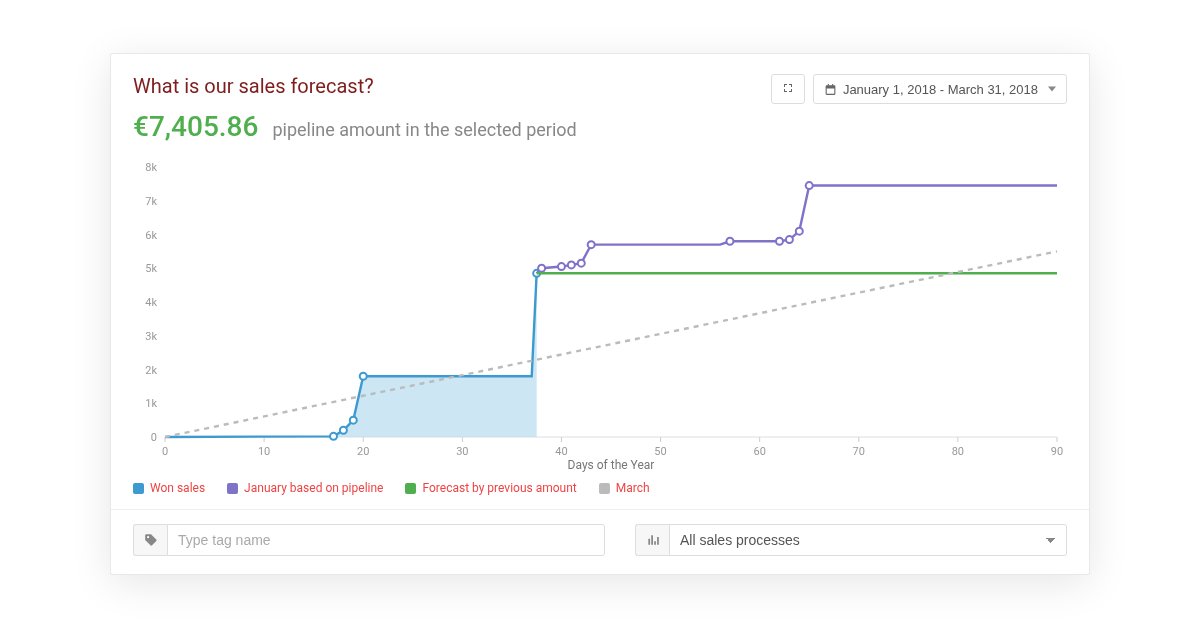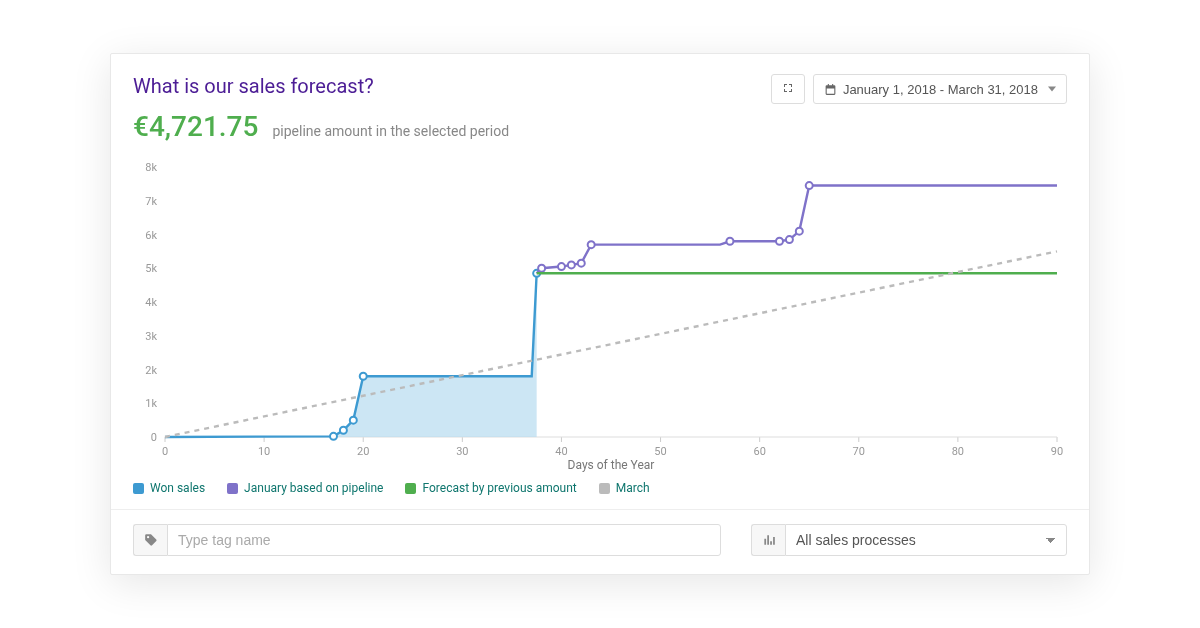--- a/index.html
+++ b/index.html
@@ -21,21 +21,21 @@
     padding: 20px 22px 18px 22px;
   }
   .header-row {
     display: flex;
     justify-content: space-between;
     align-items: flex-start;
   }
   .title {
     font-size: 20px;
     font-weight: 400;
-    color: #4c1d95;
+    color: #7f1d1d;
   }
   .controls {
     display: flex;
     gap: 8px;
   }
   .btn {
     background: #fff;
     border: 1px solid #ddd;
     border-radius: 3px;
     height: 30px;
@@ -54,38 +54,38 @@
     align-items: baseline;
     gap: 14px;
     margin-top: 6px;
   }
   .metric-value {
     font-size: 28px;
     color: #4fae4e;
     font-weight: 500;
   }
   .metric-label {
-    font-size: 14px;
+    font-size: 18px;
     color: #888;
   }
   .chart-wrap {
     position: relative;
     margin-top: 18px;
     height: 310px;
     overflow: visible;
   }
   .chart-svg { width: 100%; height: 100%; overflow: visible; }
   .tick-label { font-size: 11px; fill: #999; }
   .axis-title { font-size: 12px; fill: #777; }
   .legend {
     display: flex;
     gap: 22px;
     margin-top: 10px;
     font-size: 12px;
-    color: #0f766e;
+    color: #ef4444;
   }
   .legend-item { display: inline-flex; align-items: center; gap: 6px; }
   .swatch { width: 11px; height: 11px; border-radius: 2px; display: inline-block; }
   .divider {
     border: none;
     border-top: 1px solid #eee;
     margin: 14px -22px 14px -22px;
   }
   .footer-row {
     display: flex;
@@ -113,21 +113,21 @@
     border: 1px solid #ddd;
     border-radius: 0 3px 3px 0;
     padding: 7px 10px;
     font-size: 14px;
     color: #333;
   }
   .text-input::placeholder { color: #aaa; }
   .select-group {
     display: flex;
     align-items: stretch;
-    width: 316px;
+    width: 432px;
   }
   .select {
     flex: 1;
     border: 1px solid #ddd;
     border-radius: 0 3px 3px 0;
     padding: 7px 10px;
     font-size: 14px;
     color: #555;
     background: #fff;
     appearance: none;
@@ -161,21 +161,21 @@
           </svg>
         <span>January 1, 2018 - March 31, 2018</span>
         <svg class="caret" viewBox="0 0 10 6">
             <path d="M0 0l5 6 5-6z"></path>
           </svg>
       </button>
     </div>
   </div>
 
   <div class="metric-row">
-    <span class="metric-value">€4,721.75</span>
+    <span class="metric-value">€7,405.86</span>
     <span class="metric-label">pipeline amount in the selected period</span>
   </div>
 
   <div class="chart-wrap">
     <svg class="chart-svg" id="chart-svg">
         <text x="24" y="280" text-anchor="end" class="tick-label">0</text>
         <text x="24" y="246.25" text-anchor="end" class="tick-label">1k</text>
         <text x="24" y="212.5" text-anchor="end" class="tick-label">2k</text>
         <text x="24" y="178.75" text-anchor="end" class="tick-label">3k</text>
         <text x="24" y="145" text-anchor="end" class="tick-label">4k</text>

